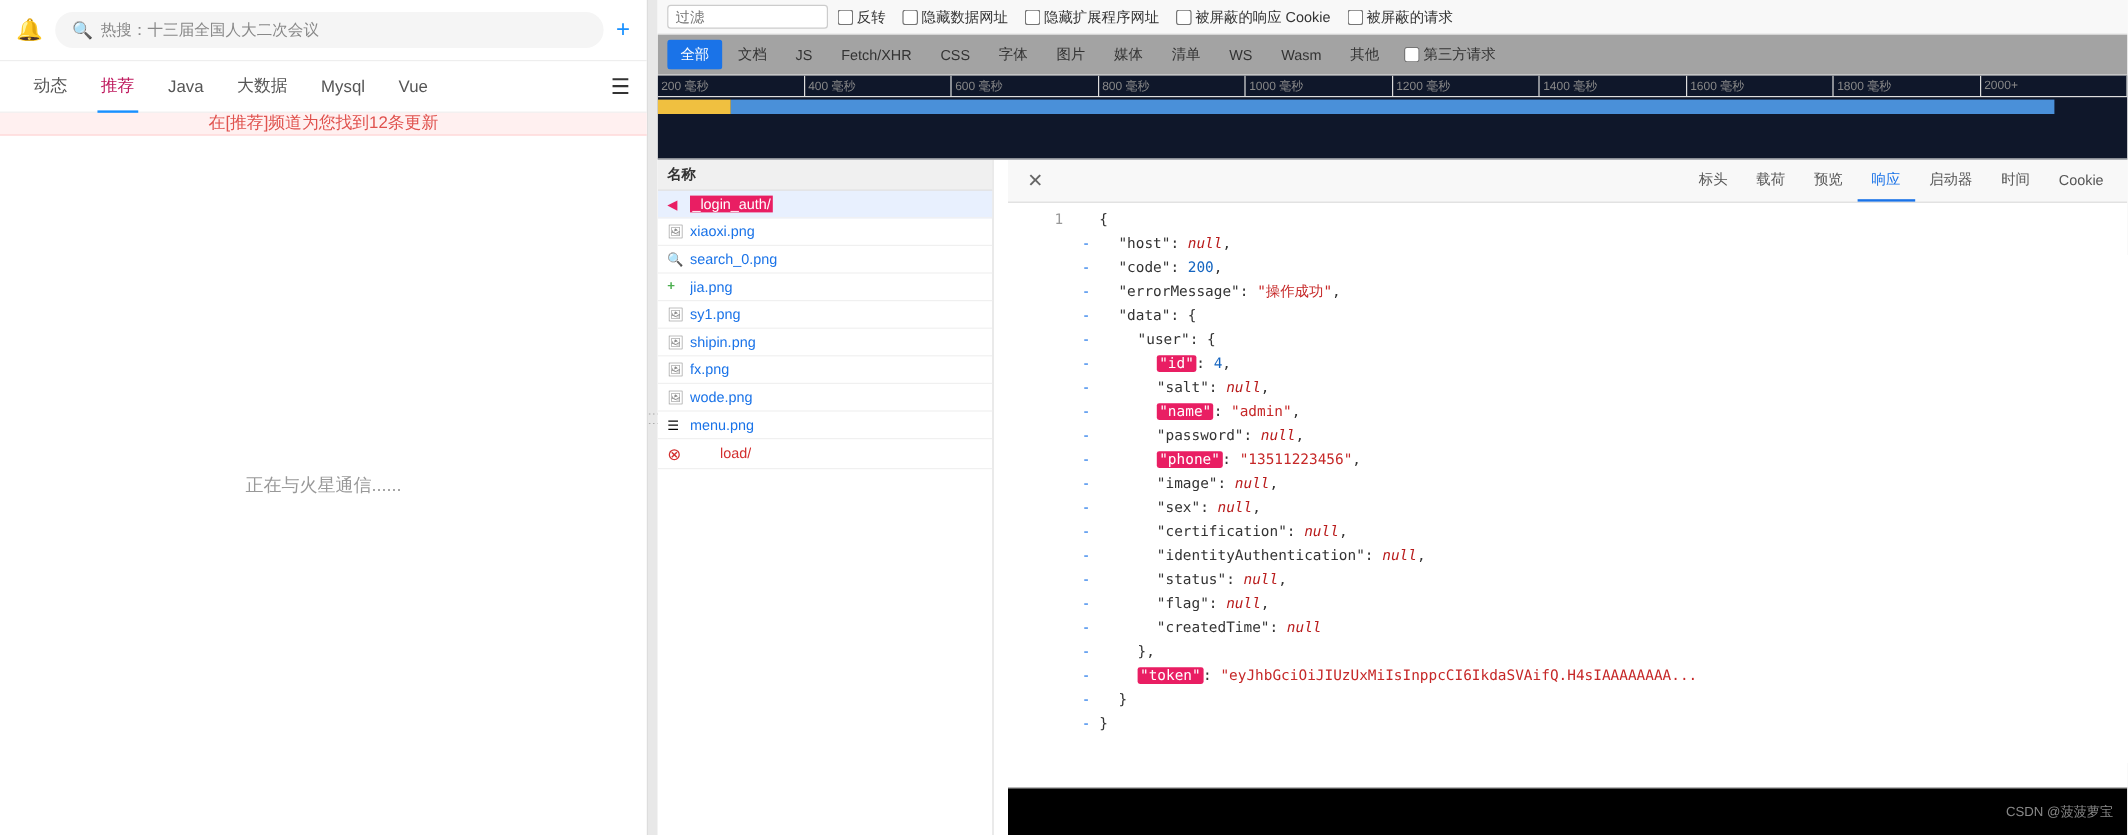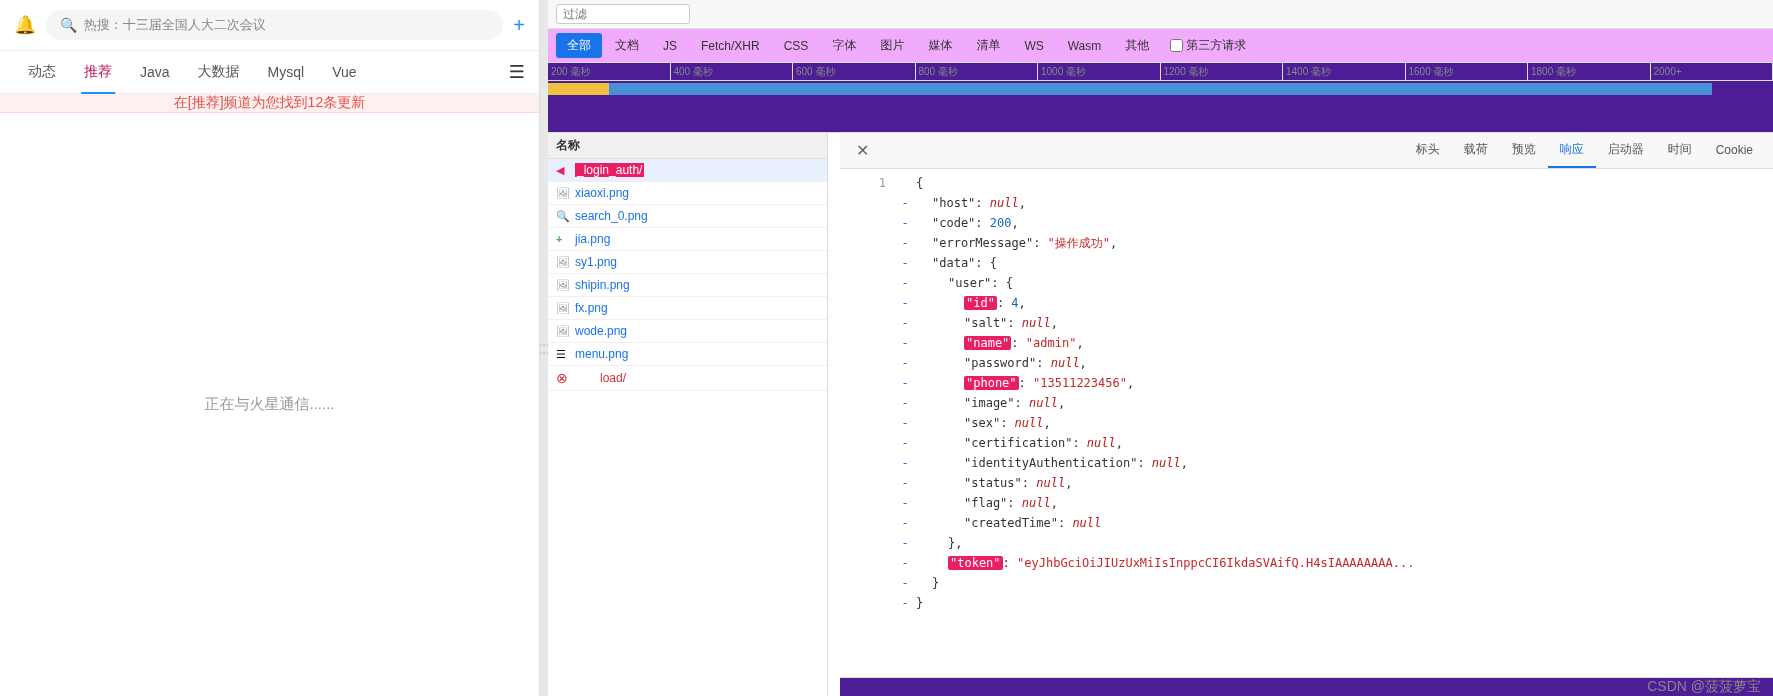--- a/index.html
+++ b/index.html
@@ -138,21 +138,21 @@
     }
     .filter-checkbox input { cursor: pointer; }
 
     
     .type-tabs {
       display: flex;
       align-items: center;
       padding: 4px 8px;
       border-bottom: 1px solid #ddd;
       gap: 2px;
-      background: #f0abfc;
+      background: #a3a3a3;
       flex-wrap: wrap;
     }
     .type-tab {
       padding: 3px 10px;
       font-size: 12px;
       border-radius: 3px;
       cursor: pointer;
       color: #333;
       border: 1px solid transparent;
     }
@@ -166,21 +166,21 @@
       gap: 3px;
       font-size: 12px;
       color: #333;
       margin-left: 8px;
     }
     .type-tab-checkbox input { cursor: pointer; }
 
     
     .timeline-bar {
       height: 70px;
-      background: #4c1d95;
+      background: #0f172a;
       border-bottom: 1px solid #ddd;
       position: relative;
       overflow: hidden;
     }
     .timeline-ruler {
       display: flex;
       position: absolute;
       top: 0;
       left: 0;
       right: 0;
@@ -330,24 +330,24 @@
     .json-punc { color: #333; }
     .json-highlight {
       background: #e91e63;
       color: #fff;
       padding: 0 2px;
       border-radius: 2px;
     }
 
     
     .bottom-bar {
-      background: #4c1d95;
+      background: #000000;
       border-top: 1px solid #ddd;
-      padding: 0 12px;
-      font-size: 14px;
+      padding: 12px 12px;
+      font-size: 11px;
       color: #888;
       text-align: right;
     }
   </style>
 </head>
 <body>
 
 <div class="left-panel">
   <div class="header-bar">
     <span class="bell-icon">🔔</span>
@@ -373,20 +373,42 @@
 </div>
 
 <div class="divider-v">
   <span class="divider-dots">⋮⋮</span>
 </div>
 
 <div class="right-panel">
 
   <div class="filter-bar">
     <input class="filter-input" type="text" placeholder="过滤" style="">
+    <div class="filter-checkbox-group">
+      <label class="filter-checkbox">
+        <input type="checkbox" style="">
+        <span>反转</span>
+      </label>
+      <label class="filter-checkbox">
+        <input type="checkbox" style="">
+        <span>隐藏数据网址</span>
+      </label>
+      <label class="filter-checkbox">
+        <input type="checkbox" style="">
+        <span>隐藏扩展程序网址</span>
+      </label>
+      <label class="filter-checkbox">
+        <input type="checkbox" style="">
+        <span>被屏蔽的响应 Cookie</span>
+      </label>
+      <label class="filter-checkbox">
+        <input type="checkbox" style="">
+        <span>被屏蔽的请求</span>
+      </label>
+    </div>
   </div>
 
   <div class="type-tabs">
     <div class="type-tab active">全部</div>
     <div class="type-tab">文档</div>
     <div class="type-tab">JS</div>
     <div class="type-tab">Fetch/XHR</div>
     <div class="type-tab">CSS</div>
     <div class="type-tab">字体</div>
     <div class="type-tab">图片</div>

